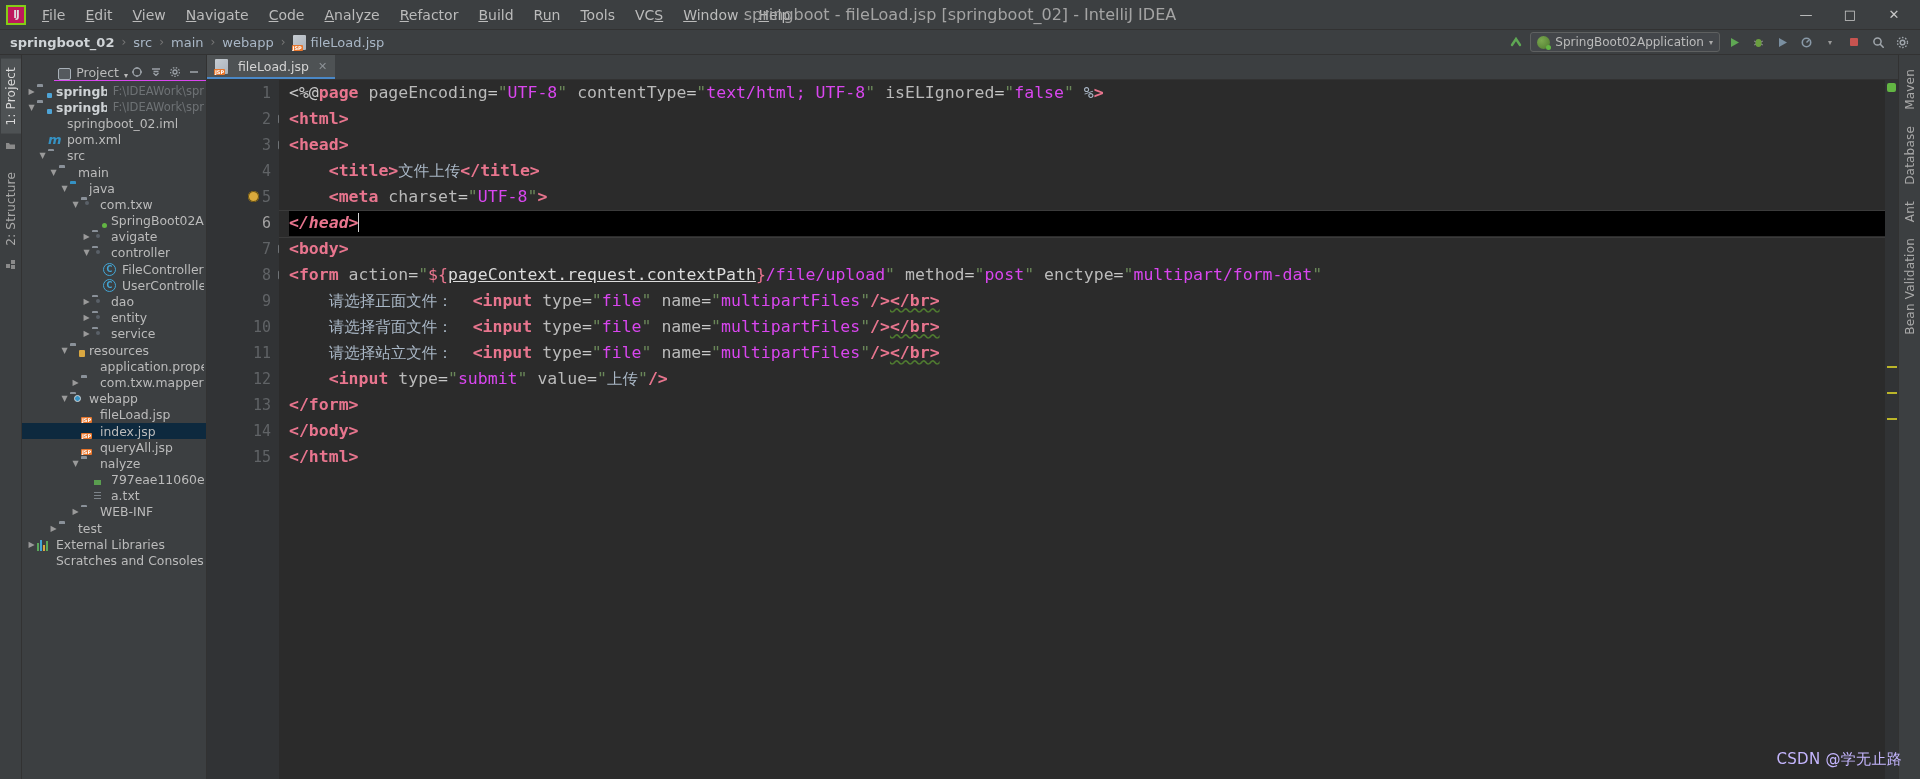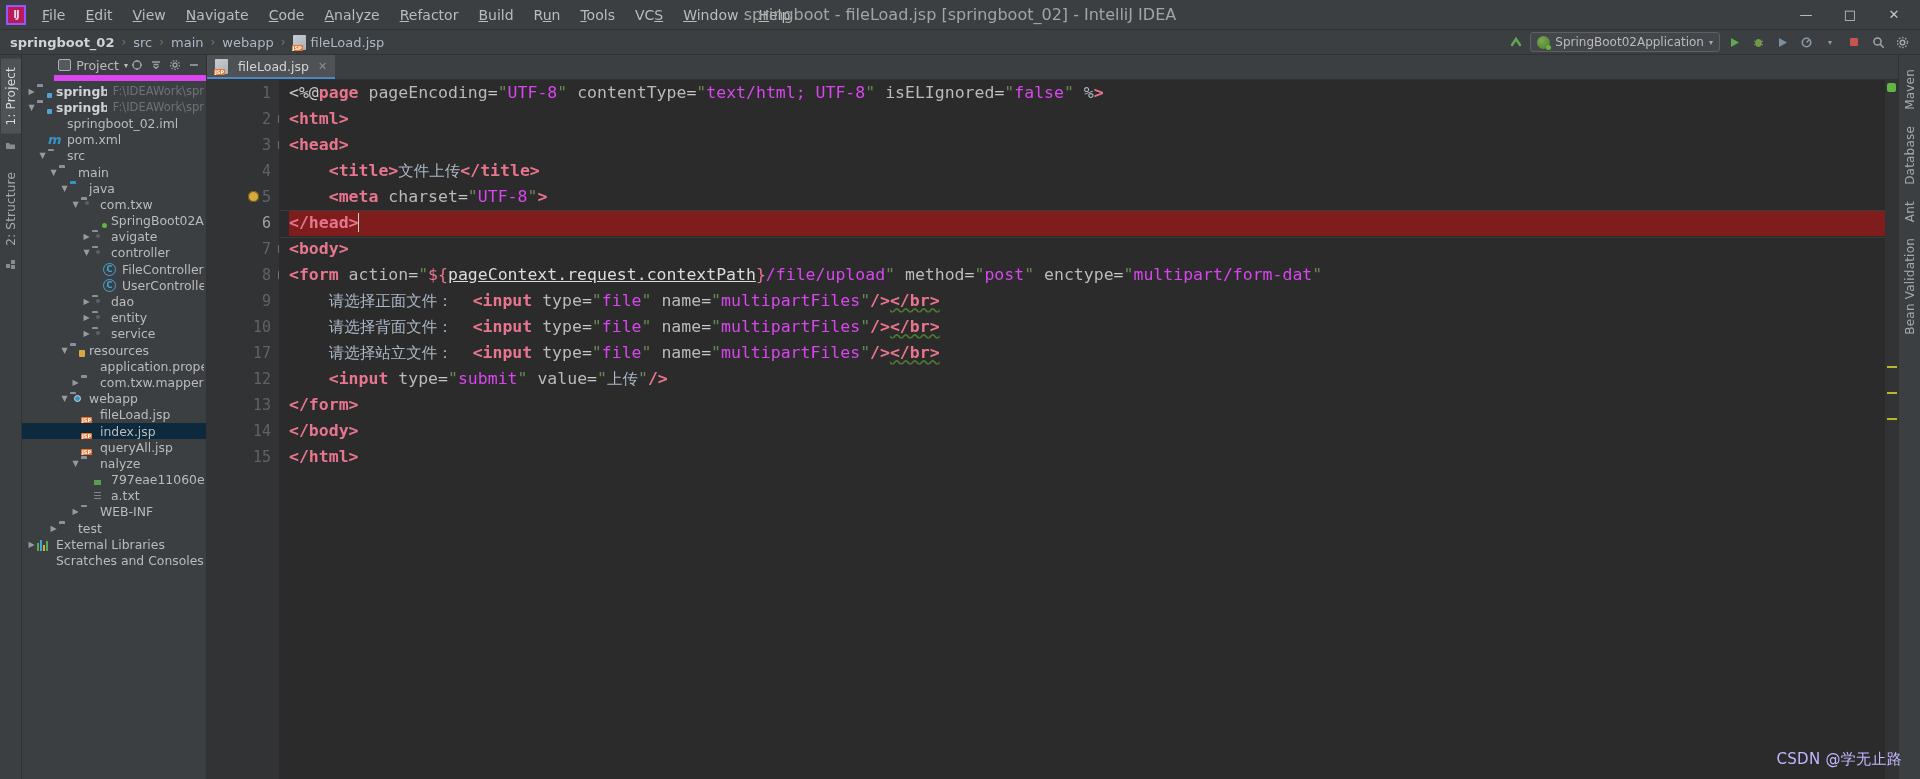--- a/index.html
+++ b/index.html
@@ -12,21 +12,21 @@
   }
   .app { position: relative; width: 1920px; height: 779px; display: flex; flex-direction: column; }
 
   
   .titlebar {
     height: 30px; background: #3c3f41; display: flex; align-items: center;
     flex: 0 0 30px; position: relative; border-bottom: 1px solid #323232;
   }
   .ij-logo {
     width: 20px; height: 20px; margin-left: 6px; margin-right: 6px;
-    border: 2px solid #8b5cf6; background: #be185d; color: #ddd;
+    border: 2px solid #84cc16; background: #be185d; color: #ddd;
     font-size: 10px; font-weight: bold; display: flex; align-items: center; justify-content: center;
     letter-spacing: -1px; flex: 0 0 auto;
   }
   .menu { display: flex; align-items: center; }
   .menu-item {
     color: #bbbbbb; font-size: 14px; padding: 4px 10px; cursor: default; white-space: nowrap;
   }
   .menu-item .mn { text-decoration: underline; }
   .win-title {
     position: absolute; left: 0; right: 0; text-align: center;
@@ -94,22 +94,22 @@
   .vtab.active { background: #4e5254; color: #d8d8d8; }
   .vtab.spaced { margin-top: 4px; }
   .strip-icon { color: #8a8a8a; font-size: 11px; margin: 6px 0; }
 
   
   .project-panel {
     width: 185px; flex: 0 0 185px; background: #3c3f41;
     display: flex; flex-direction: column; border-right: 1px solid #323232;
   }
   .panel-header {
-    height: 26px; display: flex; align-items: center; padding: 0 4px;
-    color: #bbbbbb; font-size: 12.5px; border-bottom: 6px solid #d946ef; margin-left: 32px;
+    height: 26px; display: flex; align-items: flex-end; padding: 0 4px;
+    color: #bbbbbb; font-size: 12.5px; border-bottom: 1px solid #d946ef; margin-left: 32px;
   }
   .panel-header .ph-icon {
     width: 14px; height: 12px; border: 1.5px solid #a8b0b8; border-radius: 2px;
     margin-right: 5px; background: #555a5e;
   }
   .ph-caret { margin-left: 5px; font-size: 8px; color: #bbb; }
   .ph-right { margin-left: auto; display: flex; gap: 2px; align-items: center; }
   .ph-btn { width: 17px; height: 17px; display:flex; align-items:center; justify-content:center;
             color: #9aa0a6; font-size: 11px; }
 
@@ -222,21 +222,21 @@
   .bulb {
     position:absolute; right: 20px; top: 7px; width: 11px; height: 11px; border-radius: 50%;
     background: #d9a93c; box-shadow: 0 0 0 1px #6b5414 inset;
   }
   .code-area {
     flex: 1 1 auto; position: relative; overflow: hidden; background: #2b2b2b;
     font-family: "DejaVu Sans Mono", "Liberation Mono", monospace;
     font-size: 16.5px; line-height: 26px; padding-left: 10px; white-space: pre;
   }
   .cline { height: 26px; color: #a9b7c6; white-space: pre; position: relative; }
-  .cline.highlight { background: #7f1d1d; }
+  .cline.highlight { background: #000000; font-style: italic; }
   .cline.highlight::after {
     content:""; position:absolute; left:-10px; right:0; top:0; height:26px;
     border-top:1px solid #3b3b3b; border-bottom:1px solid #3b3b3b; pointer-events:none;
   }
   .caret {
     display:inline-block; width:1.5px; height:19px; background:#d4d4d4;
     vertical-align:-4px; margin-left:-1px;
   }
   .tag   { color: #e8758e; font-weight: bold; }
   .attr  { color: #bababa; }
@@ -653,21 +653,21 @@
               <span>8</span>
               <span class="fold-box">−</span>
             </div>
             <div class="gline">
               <span>9</span>
             </div>
             <div class="gline">
               <span>10</span>
             </div>
             <div class="gline">
-              <span>17</span>
+              <span>11</span>
             </div>
             <div class="gline">
               <span>12</span>
             </div>
             <div class="gline">
               <span>13</span>
               <span class="fold">└</span>
             </div>
             <div class="gline">
               <span>14</span>

